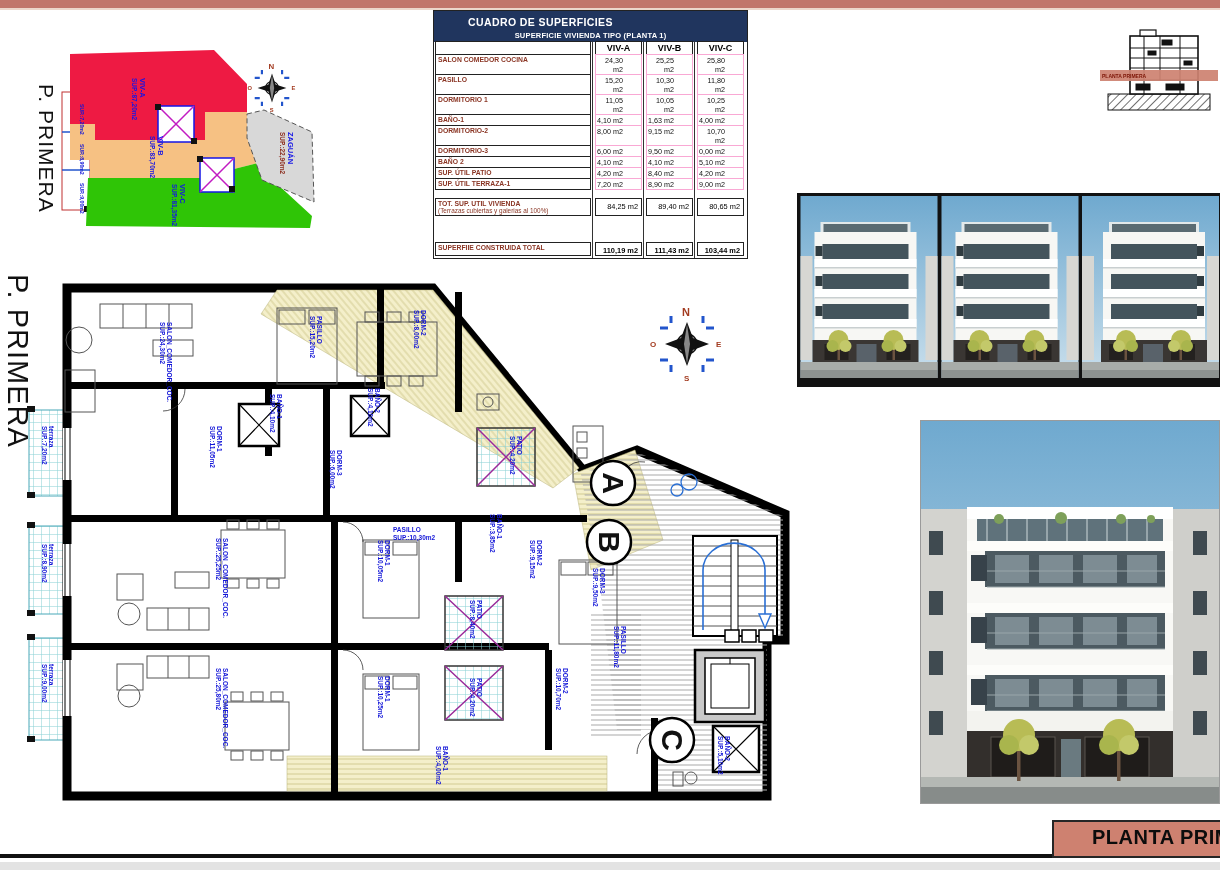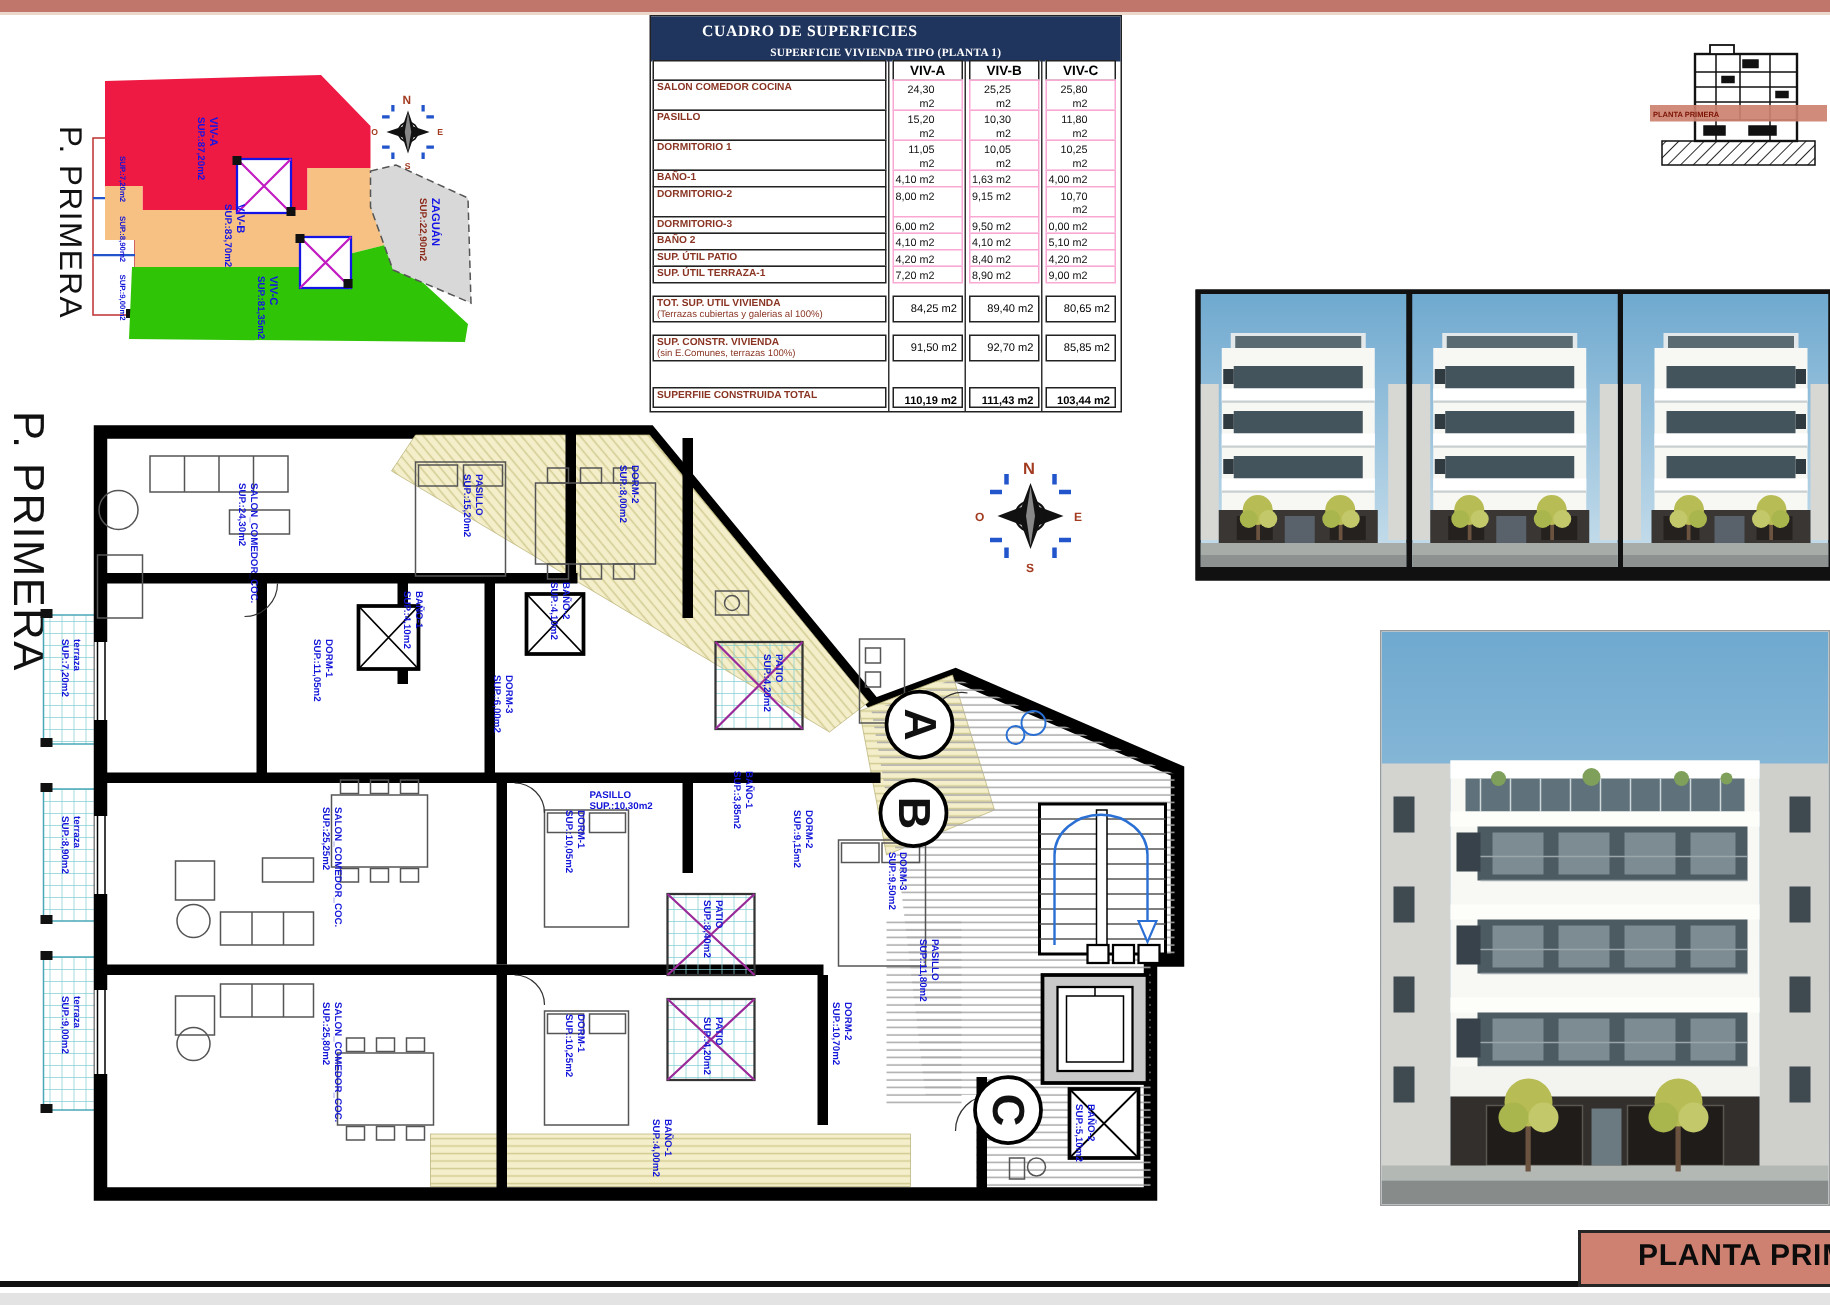--- a/index.html
+++ b/index.html
@@ -9,21 +9,21 @@
   .top-strip{position:absolute;left:0;top:0;width:1220px;height:8px;background:#c1766b;border-bottom:2px solid #ecd7cb;}
   .bottom-line{position:absolute;left:0;top:854px;width:1220px;height:4px;background:#111;}
   .bottom-strip{position:absolute;left:0;top:862px;width:1220px;height:8px;background:#e3e3e3;}
   
   .vtext{position:absolute;white-space:nowrap;transform-origin:0 0;transform:rotate(90deg);
          color:#111;letter-spacing:1px;}
   #primera-site{left:58px;top:84px;font-size:21px;}
   #primera-plan{left:34px;top:274px;font-size:29px;}
   
   .table-wrap{position:absolute;left:433px;top:10px;width:313px;border:1px solid #222;background:#fff;}
-  .tbl-header{background:#20355e;color:#fff;padding:3px 6px 2px 6px;font-family:Liberation Serif, serif;}
+  .tbl-header{background:#20355e;color:#fff;padding:3px 6px 2px 6px;}
   .tbl-title{font-weight:700;font-size:10.5px;letter-spacing:.4px;padding:2px 0 3px 28px;}
   .tbl-subtitle{font-weight:700;font-size:7.5px;letter-spacing:.2px;text-align:center;}
   .trow{display:grid;grid-template-columns:156px 47px 47px 47px;column-gap:4px;margin-top:-1px;}
   .tbl-grid{position:relative;padding:0 1px 2px 1px;}
   .lbl{border:1px solid #222;padding:1px 2px 0 2px;font-size:6.8px;font-weight:700;color:#8a3524;background:#fff;}
   .val{border:1px solid #f9a8d4;font-size:7.2px;text-align:right;padding:1px 18px 0 0;color:#111;background:#fff;}
   .val-h{border:1px solid #222;font-size:9px;font-weight:700;text-align:center;padding:1px 0;background:#fff;}
   .lbl-h{border:1px solid #222;background:#fff;}
   .spacer{height:9px;}
   .sumlbl{border:1.5px solid #222;padding:1px 2px;font-size:6.8px;font-weight:700;color:#8a3524;background:#fff;}
@@ -194,29 +194,20 @@
         <div class="trow">
           <div class="sumlbl">
             <div>TOT. SUP. UTIL VIVIENDA</div>
             <div class="sumsub">(Terrazas cubiertas y galerias al 100%)</div>
           </div>
           <div class="sumval">84,25 m2</div>
           <div class="sumval">89,40 m2</div>
           <div class="sumval">80,65 m2</div>
         </div>
         <div class="spacer"></div>
-        <div class="trow">
-          <div class="sumlbl">
-            <div>SUP. CONSTR. VIVIENDA</div>
-            <div class="sumsub">(sin E.Comunes, terrazas 100%)</div>
-          </div>
-          <div class="sumval">91,50 m2</div>
-          <div class="sumval">92,70 m2</div>
-          <div class="sumval">85,85 m2</div>
-        </div>
         <div class="spacer"></div>
         <div class="spacer"></div>
         <div class="trow strong">
           <div class="sumlbl">
             <div>SUPERFIIE CONSTRUIDA TOTAL</div>
           </div>
           <div class="sumval">110,19 m2</div>
           <div class="sumval">111,43 m2</div>
           <div class="sumval">103,44 m2</div>
         </div>

